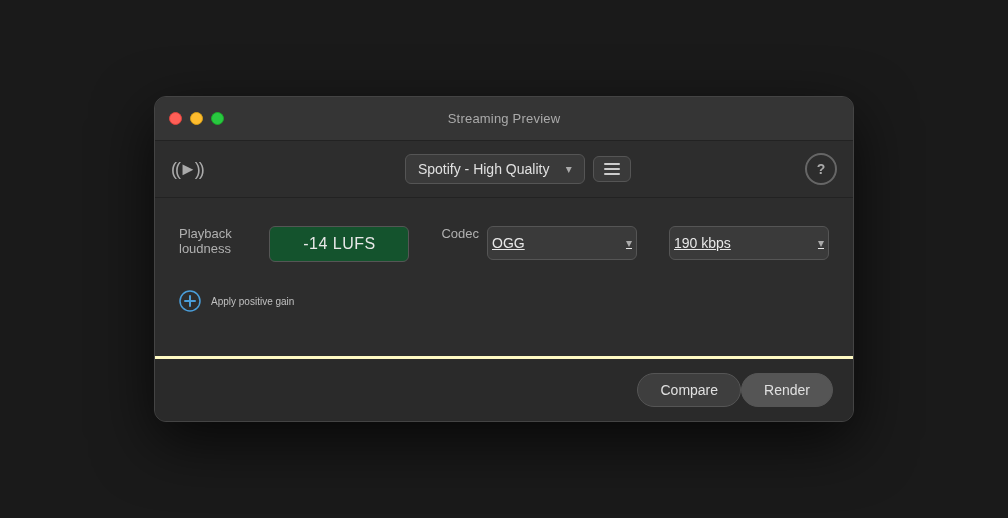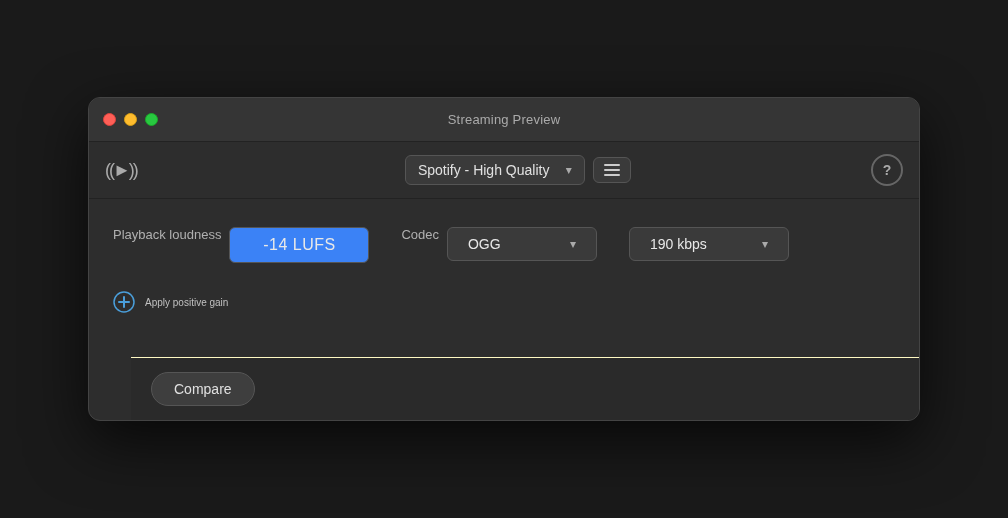--- a/index.html
+++ b/index.html
@@ -11,21 +11,21 @@
     body {
       background: #1a1a1a;
       display: flex;
       justify-content: center;
       align-items: center;
       min-height: 100vh;
       font-family: -apple-system, BlinkMacSystemFont, 'Helvetica Neue', Arial, sans-serif;
     }
 
     .window {
-      width: 832px;
+      width: 700px;
       background: #2d2d2d;
       border-radius: 12px;
       overflow: hidden;
       box-shadow: 0 20px 60px rgba(0,0,0,0.7);
       border: 1px solid #444;
     }
 
     .title-bar {
       background: #353535;
       height: 44px;
@@ -166,44 +166,45 @@
       gap: 8px;
     }
 
     .setting-label {
       color: #b0b0b0;
       font-size: 13px;
       font-weight: 400;
     }
 
     .loudness-display {
-      background: #3b82f6;
+      background: #14532d;
       border: 1px solid #555;
       border-radius: 6px;
       color: #e8e8e8;
       font-size: 16px;
       font-weight: 500;
       padding: 8px 24px;
       text-align: center;
       min-width: 140px;
       letter-spacing: 0.5px;
     }
 
     .select-dropdown {
       background: #3a3a3a;
       border: 1px solid #555;
       border-radius: 6px;
       color: #e8e8e8;
       font-size: 14px;
-      padding: 8px 20px;
+      padding: 8px 4px;
       display: flex;
       align-items: center;
       justify-content: space-between;
       cursor: pointer;
       min-width: 150px;
+      text-decoration: underline;
     }
 
     .select-dropdown .chevron-icon {
       font-size: 12px;
     }
 
     .quality-select {
       min-width: 160px;
     }
 
@@ -230,23 +231,22 @@
     .checkbox-label {
       color: #c0c0c0;
       font-size: 10px;
     }
 
     .footer {
       background: #2a2a2a;
       padding: 14px 20px;
       display: flex;
       align-items: center;
-      justify-content: space-between;
-      border-top: 1px solid #fef9c3;
-      margin-left: 42px;
+      justify-content: flex-end;
+      border-top: 3px solid #fef9c3;
     }
 
     .footer-button {
       background: #3e3e3e;
       border: 1px solid #555;
       border-radius: 20px;
       color: #e0e0e0;
       font-size: 14px;
       font-weight: 500;
       padding: 8px 22px;
@@ -323,14 +323,15 @@
           <line x1="11" y1="6" x2="11" y2="16" stroke="#4a9eda" stroke-width="2" stroke-linecap="round"></line>
           <line x1="6" y1="11" x2="16" y2="11" stroke="#4a9eda" stroke-width="2" stroke-linecap="round"></line>
         </svg>
       </div>
       <span class="checkbox-label">Apply positive gain</span>
     </div>
   </div>
 
   <div class="footer">
     <button class="footer-button">Compare</button>
+    <button class="footer-button render">Render</button>
   </div>
 </div>
 
 </body></html>

